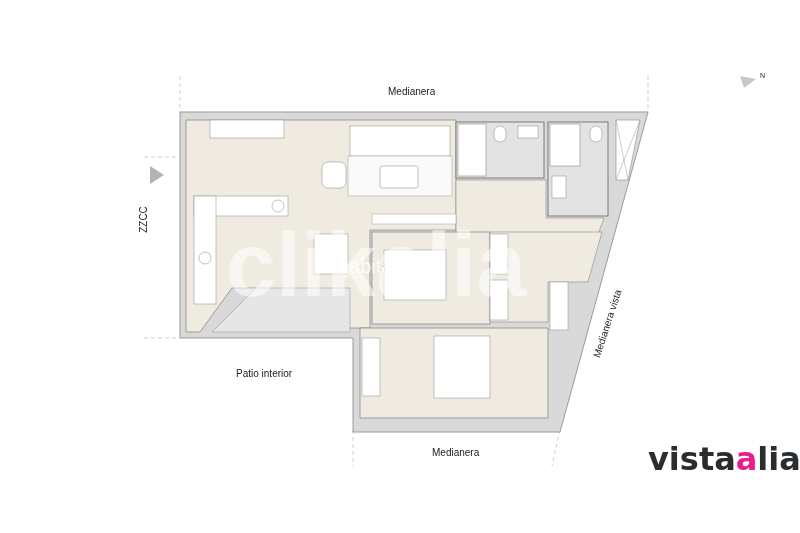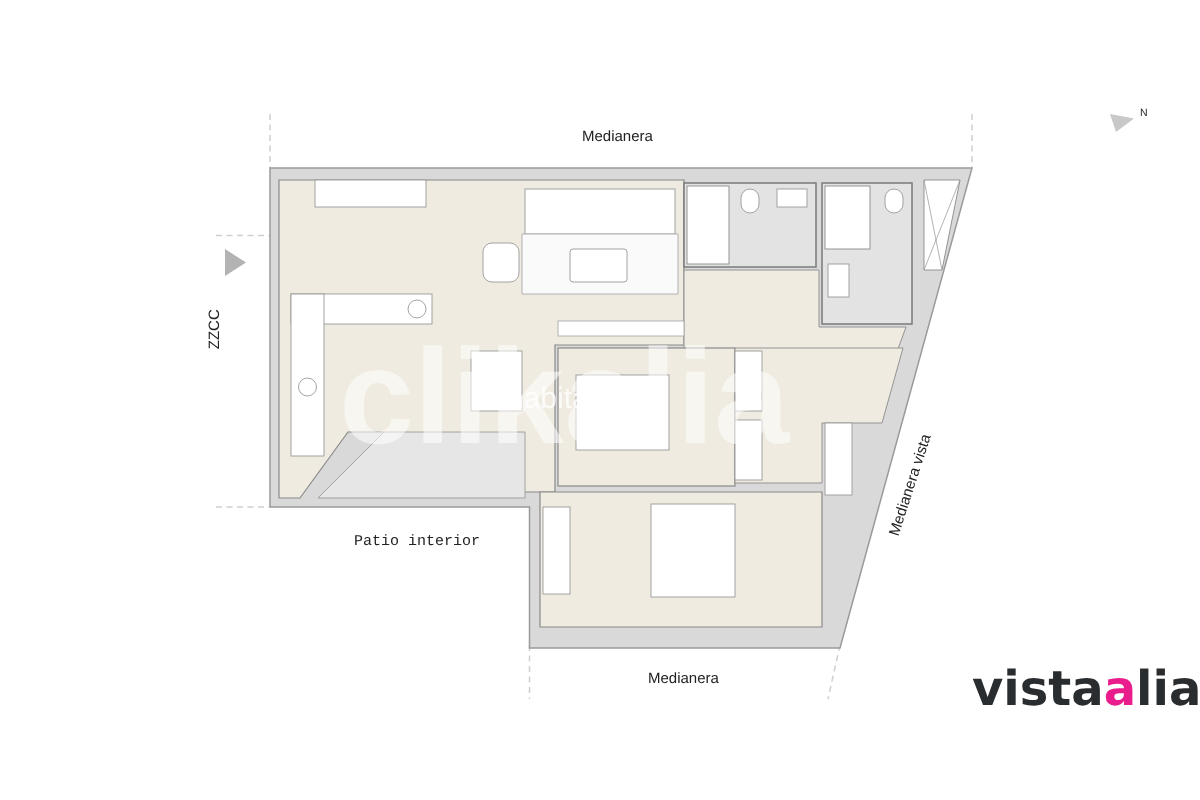--- a/index.html
+++ b/index.html
@@ -80,18 +80,18 @@
   <polygon points="150,166 150,184 164,175" fill="#b3b3b3"></polygon>
 
   <polygon points="740,76 756,79 744,88" fill="#c8c8c8"></polygon>
 </svg>
 
 <div class="wm" style="left:226px;top:214px;font-size:90px;">clikalia</div>
 <div class="wm" style="left:338px;top:255px;font-size:20px;color:rgba(255,255,255,0.8);font-weight:normal;">habitaclia</div>
 
 <div class="label" style="left:388px;top:86px;">Medianera</div>
 <div class="label" style="left:432px;top:447px;">Medianera</div>
-<div class="label" style="left:236px;top:356px;font-family:Liberation Mono, monospace;">Patio interior</div>
+<div class="label" style="left:236px;top:368px;">Patio interior</div>
 <div class="label" style="left:130px;top:214px;transform:rotate(-90deg);">ZZCC</div>
 <div class="label" style="left:572px;top:318px;transform:rotate(-72deg);">Medianera vista</div>
 <div class="label" style="left:760px;top:72px;font-size:7px;">N</div>
 
 <div class="logo"><span>vista</span><span class="accent">a</span><span>lia</span></div>
 
 </body></html>

